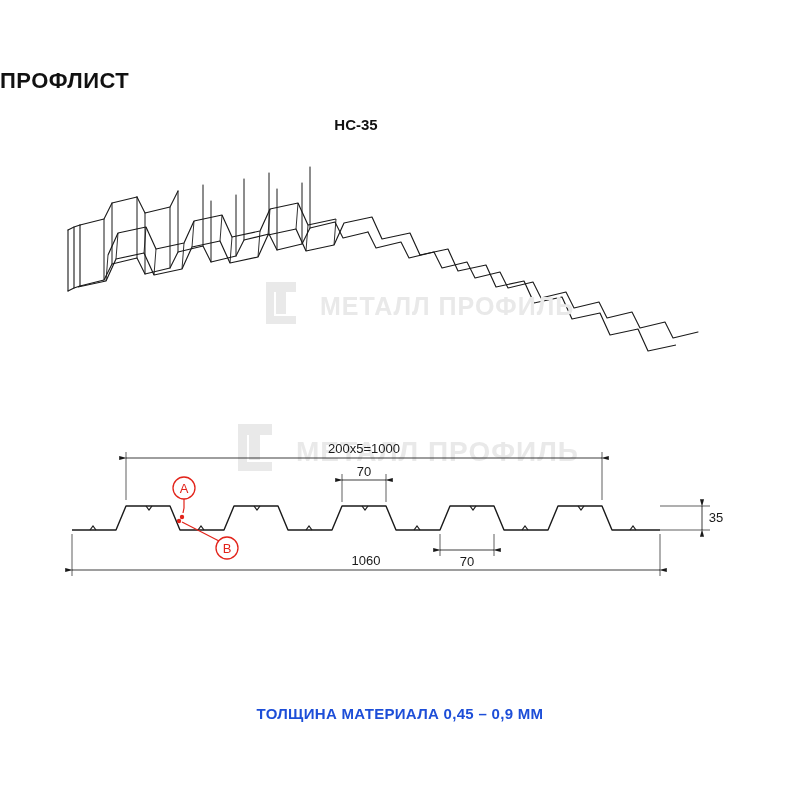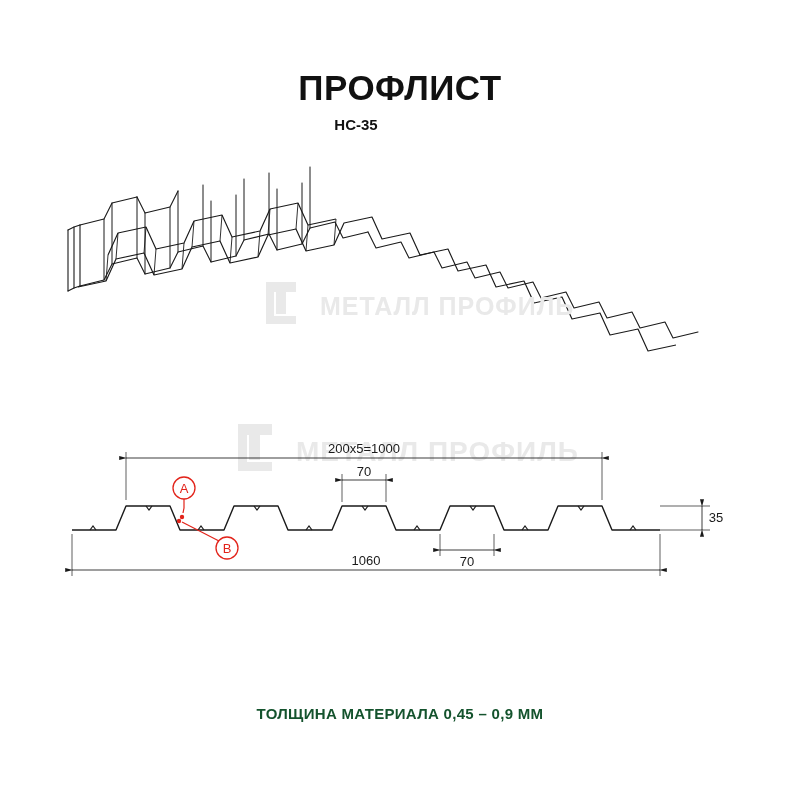--- a/index.html
+++ b/index.html
@@ -18,22 +18,21 @@
   .sheet {
     position: relative;
     width: 800px;
     height: 800px;
   }
   .title {
     position: absolute;
     top: 68px;
     left: 0;
     width: 800px;
-    text-align: center;
-    font-size: 35px;
+    font-size: 22px;
     font-weight: bold;
     letter-spacing: 0.5px;
     color: #111111;
   }
   .subtitle {
     position: absolute;
     top: 116px;
     left: 0;
     width: 712px;
     text-align: center;
@@ -43,21 +42,21 @@
   }
   .footer {
     position: absolute;
     top: 705px;
     left: 0;
     width: 800px;
     text-align: center;
     font-size: 15px;
     font-weight: bold;
     letter-spacing: 0.3px;
-    color: #14532d;
+    color: #1d4ed8;
   }
   .iso-wrap {
     position: absolute;
     top: 195px;
     left: 60px;
     width: 690px;
     height: 160px;
   }
   .draw-wrap {
     position: absolute;

